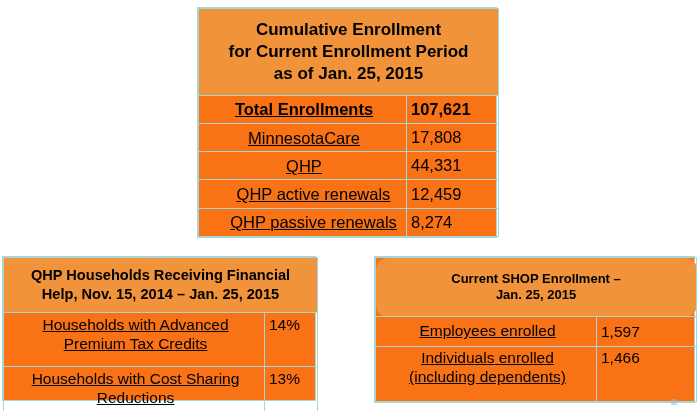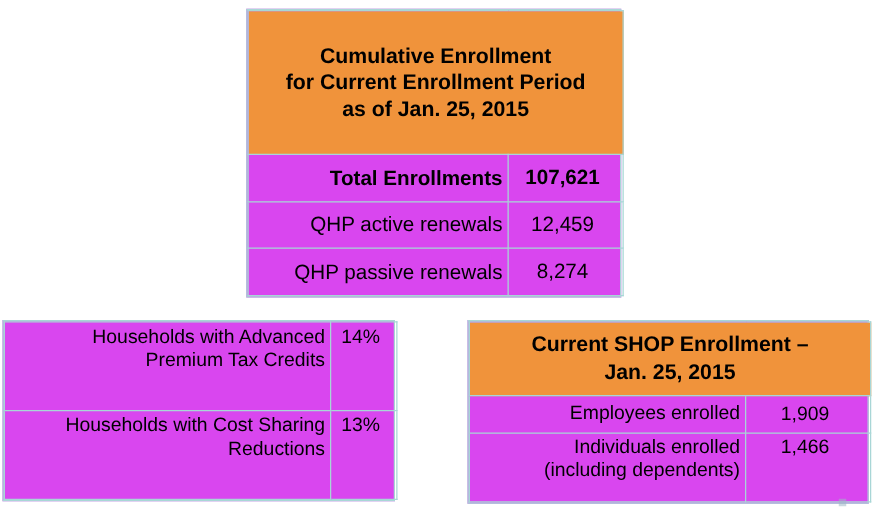--- a/index.html
+++ b/index.html
@@ -12,21 +12,21 @@
     background: #ffffff;
     font-family: "Liberation Sans", sans-serif;
     position: relative;
     overflow: hidden;
     -webkit-font-smoothing: antialiased;
   }
 
   .table-block {
     position: absolute;
     box-sizing: border-box;
-    background: #d946ef;
+    background: #f97316;
     border: 1px solid #a8d6d6;
     border-collapse: collapse;
   }
 
   table.grid {
     width: 100%;
     height: 100%;
     border-collapse: collapse;
     table-layout: fixed;
   }
@@ -47,26 +47,27 @@
     line-height: 1.28;
     padding: 4px 6px !important;
     border-left-color: #f0933b;
     border-right-color: #f0933b;
     border-top-color: #f0933b;
   }
   .hdr .hline { display: block; white-space: nowrap; }
 
   
   .label {
-    text-align: right;
+    text-align: center;
     padding: 1px 4px 1px 7px !important;
     line-height: 1.22;
+    text-decoration: underline;
   }
   .value {
-    text-align: center;
+    text-align: left;
     padding: 1px 9px 1px 4px !important;
     white-space: nowrap;
     margin-left: 24px;
   }
   .bold { font-weight: bold; }
   .indent { padding-left: 26px !important; }
 
   
   #table-cumulative-enrollment {
     left: 197px;
@@ -95,21 +96,21 @@
   #table-qhp-households td.label { vertical-align: top; padding-top: 3px !important; }
   #table-qhp-households td.value { vertical-align: top; padding-top: 3px !important; }
 
   
   #table-current-shop {
     left: 374px;
     top: 256px;
     width: 321px;
     height: 147px;
   }
-  #table-current-shop .hdr { font-size: 17px; height: 47px; }
+  #table-current-shop .hdr { font-size: 13px; height: 47px; border-radius: 12px; }
   #table-current-shop td.label,
   #table-current-shop td.value { font-size: 15.5px; height: 25px; }
   #table-current-shop col.c1 { width: 221px; }
   #table-current-shop col.c2 { width: 100px; }
   #table-current-shop tr.tall td { height: 48px; vertical-align: top; padding-top: 2px !important; }
   #table-current-shop td.label .sub { display: block; }
 
   
   #selection-handle-artifact {
     position: absolute;
@@ -136,39 +137,53 @@
           <span class="hline">Cumulative Enrollment</span>
           <span class="hline">for Current Enrollment Period</span>
           <span class="hline">as of Jan. 25, 2015</span>
         </td>
       </tr>
       <tr>
         <td class="label bold">Total Enrollments</td>
         <td class="value bold">107,621</td>
       </tr>
       <tr>
+        <td class="label">MinnesotaCare</td>
+        <td class="value">17,808</td>
+      </tr>
+      <tr>
+        <td class="label">QHP</td>
+        <td class="value">44,331</td>
+      </tr>
+      <tr>
         <td class="label indent">QHP active renewals</td>
         <td class="value">12,459</td>
       </tr>
       <tr>
         <td class="label indent">QHP passive renewals</td>
         <td class="value">8,274</td>
       </tr>
     </tbody>
   </table>
 </div>
 
 <div class="table-block" id="table-qhp-households">
   <table class="grid">
     <colgroup>
         <col class="c1">
         <col class="c2">
       </colgroup>
     <tbody>
       <tr>
+        <td class="hdr" colspan="2">
+          <span class="hline">QHP Households Receiving Financial</span>
+          <span class="hline">Help, Nov. 15, 2014 – Jan. 25, 2015</span>
+        </td>
+      </tr>
+      <tr>
         <td class="label">
           <span class="sub">Households with Advanced</span>
           <span class="sub">Premium Tax Credits</span>
         </td>
         <td class="value">14%</td>
       </tr>
       <tr>
         <td class="label">
           <span class="sub">Households with Cost Sharing</span>
           <span class="sub">Reductions</span>
@@ -187,21 +202,21 @@
       </colgroup>
     <tbody>
       <tr>
         <td class="hdr" colspan="2">
           <span class="hline">Current SHOP Enrollment –</span>
           <span class="hline">Jan. 25, 2015</span>
         </td>
       </tr>
       <tr>
         <td class="label">Employees enrolled</td>
-        <td class="value">1,909</td>
+        <td class="value">1,597</td>
       </tr>
       <tr class="tall">
         <td class="label">
           <span class="sub">Individuals enrolled</span>
           <span class="sub">(including dependents)</span>
         </td>
         <td class="value">1,466</td>
       </tr>
     </tbody>
   </table>

